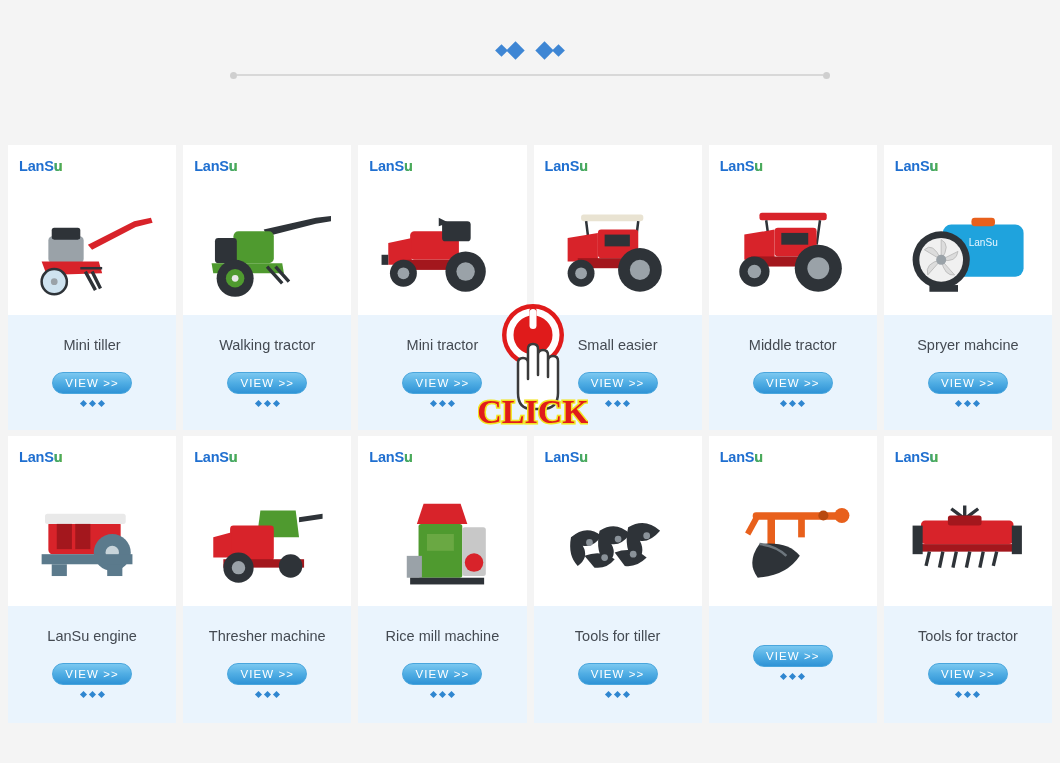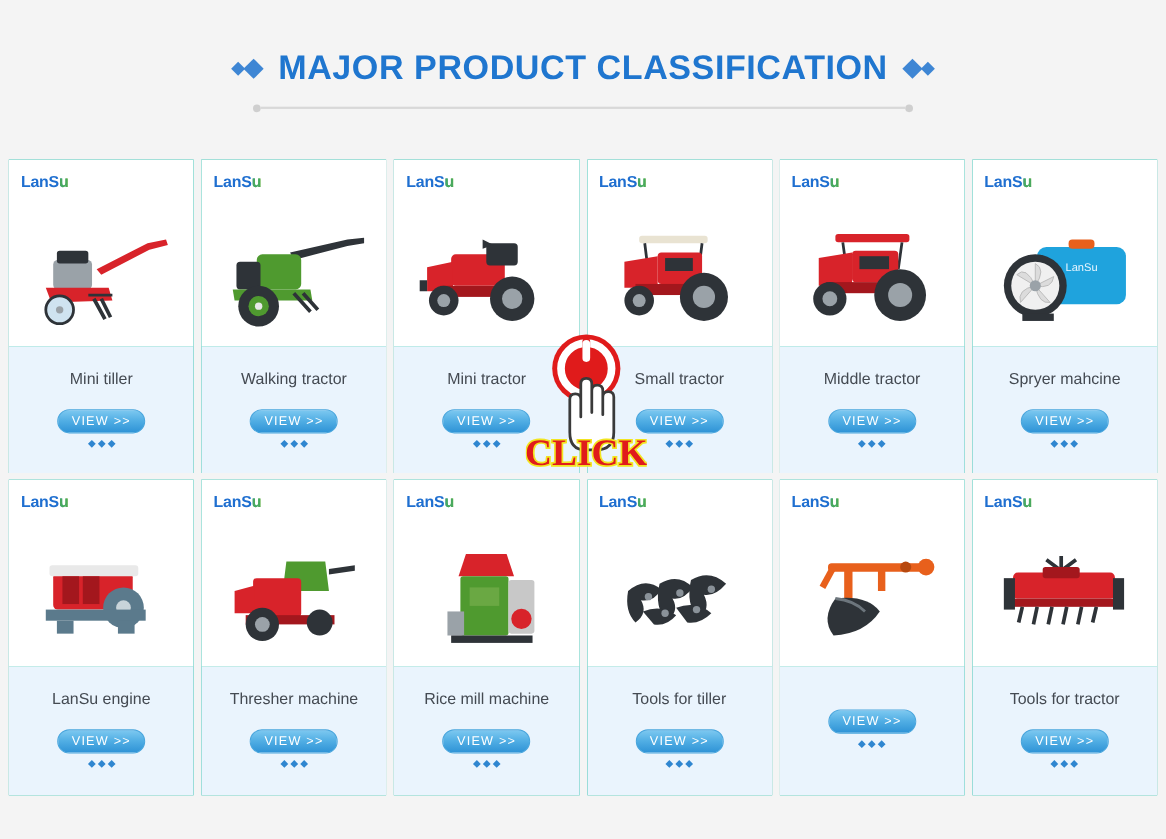--- a/index.html
+++ b/index.html
@@ -41,21 +41,21 @@
   
   .grid {
     position: absolute; left: 8px; top: 145px;
     width: 1044px;
     display: grid;
     grid-template-columns: repeat(6, 1fr);
     grid-template-rows: 285px 287px;
     column-gap: 7px; row-gap: 6px;
   }
   .card {
-    background: #14b8a6;
+    background: #a16207;
     display: flex; flex-direction: column;
     overflow: hidden;
   }
   .card-img {
     position: relative;
     height: 170px; background: #ffffff;
     flex: none;
   }
   .logo {
     position: absolute; left: 11px; top: 13px;
@@ -106,21 +106,20 @@
 <body>
 
 <div class="page">
 
   <div class="header">
     <div class="title-row">
       <span class="diamonds">
         <i class="dia s"></i>
           <i class="dia l"></i>
       </span>
-      <span class="title-text">MAJOR PRODUCT CLASSIFICATION</span>
       <span class="diamonds">
         <i class="dia l"></i>
           <i class="dia s"></i>
       </span>
     </div>
     <div class="divider">
       <span class="dot"></span>
         <span class="bar"></span>
         <span class="dot"></span>
     </div>
@@ -219,21 +218,21 @@
       <path d="M40 64 L76 58 L76 92 L40 92 Z" fill="#d8232a"></path>
       <rect x="52" y="88" width="90" height="12" fill="#a3171d"></rect>
       <circle cx="126" cy="102" r="26" fill="#2e3338"></circle>
       <circle cx="126" cy="102" r="12" fill="#9aa2a8"></circle>
       <circle cx="56" cy="106" r="16" fill="#2e3338"></circle>
       <circle cx="56" cy="106" r="7" fill="#9aa2a8"></circle>
             </svg>
           </div>
         </div>
         <div class="card-foot">
-          <div class="card-label">Small tractor</div>
+          <div class="card-label">Small easier</div>
           <div class="view-btn">VIEW &gt;&gt;</div>
           <div class="dots">
             <i></i>
             <i></i>
             <i></i>
           </div>
         </div>
       </div>
       <div class="card">
         <div class="card-img">

